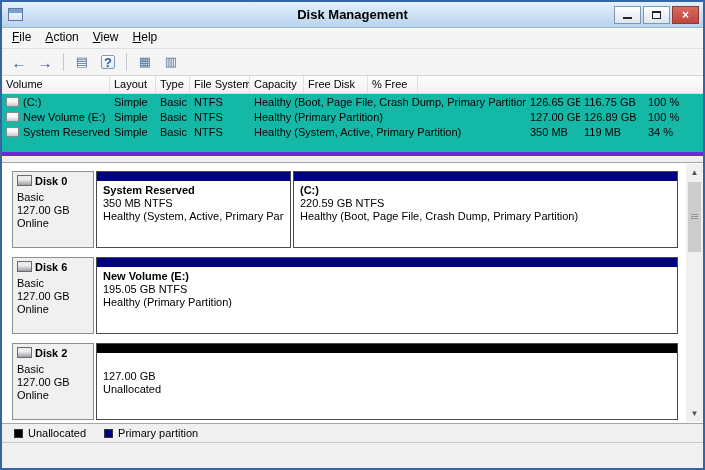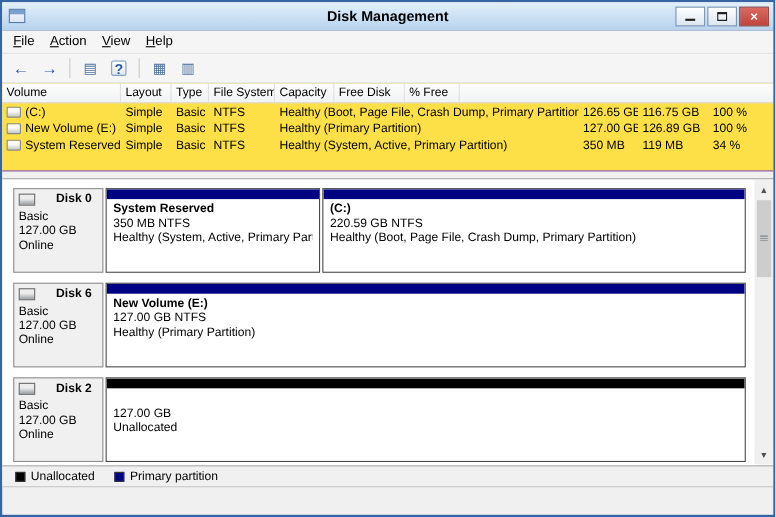--- a/index.html
+++ b/index.html
@@ -35,38 +35,38 @@
   .tool-btn { width:24px; height:22px; display:flex; align-items:center; justify-content:center;
               border:1px solid transparent; }
   .arrow-glyph { color:#2d5a9e; font-size:15px; font-weight:bold; line-height:15px; }
   .tool-glyph { color:#51739f; font-size:13px; line-height:14px; }
   .help-glyph { color:#2d5a9e; font-size:13px; font-weight:bold; border:1px solid #7d9cc4;
                 border-radius:2px; width:14px; height:14px; display:flex; align-items:center; justify-content:center;
                 background:linear-gradient(#fff,#dfe9f5); }
   .tool-sep { width:1px; height:18px; background:#c9c9c9; margin:0 4px; }
 
   
-  .listview { height:80px; background:#fde047; border-bottom:1px solid #6d28d9; overflow:hidden; }
+  .listview { height:80px; background:#14b8a6; border-bottom:4px solid #6d28d9; overflow:hidden; }
   .lv-header { display:flex; height:18px; background:linear-gradient(#fdfdfd,#f1f2f4); border-bottom:1px solid #dcdcdc; }
   .lv-hcell { font-size:11px; padding:2px 4px; border-right:1px solid #e0e0e0; white-space:nowrap; overflow:hidden; }
   .lv-row { display:flex; height:15px; align-items:center; }
   .lv-cell { font-size:11px; padding:0 4px; white-space:nowrap; overflow:hidden; }
   .c0{width:108px} .c1{width:46px} .c2{width:34px} .c3{width:60px} .c4{width:276px} .c5{width:54px} .c6{width:64px} .c7{width:50px}
   .vol-cell { display:flex; align-items:center; gap:4px; }
   .vol-icon { width:13px; height:10px; min-width:13px; border:1px solid #8a8a8a; border-radius:1px;
               background:linear-gradient(#fafafa 40%, #c4c8cc); }
 
   .splitter { height:6px; background:#f0f0f0; }
 
   
   .graphview { position:relative; height:262px; background:#fff; border-top:1px solid #a5a5a5;
                border-bottom:1px solid #a5a5a5; padding:8px 0 0 10px; overflow:hidden; }
   .disk-row { display:flex; width:666px; height:77px; margin-bottom:9px; gap:2px; }
   .disk-label { width:82px; min-width:82px; border:1px solid #8e8e8e; background:#f0f0f0; padding:3px 4px; line-height:13px; }
-  .disk-name { display:flex; align-items:center; gap:19px; font-weight:bold; margin-bottom:3px; }
+  .disk-name { display:flex; gap:3px; font-weight:bold; margin-bottom:3px; }
   .disk-icon { width:15px; height:11px; min-width:15px; border:1px solid #6b6b6b;
                background:linear-gradient(#ececec 40%, #9aa0a6); }
   .disk-parts { flex:1; display:flex; gap:2px; }
   .part { border:1px solid #4a4a4a; background:#fff; display:flex; flex-direction:column; overflow:hidden; }
   .part-stripe { height:9px; width:100%; }
   .part-body { padding:3px 6px; line-height:13px; overflow:hidden; }
   .part-body.unalloc { padding-top:17px; }
   .part-title { font-weight:bold; height:13px; white-space:nowrap; overflow:hidden; }
   .part-line { white-space:nowrap; overflow:hidden; }
 
@@ -235,21 +235,21 @@
           </div>
         <div>Basic</div>
         <div>127.00 GB</div>
         <div>Online</div>
       </div>
       <div class="disk-parts">
         <div class="part" style="flex:1">
           <div class="part-stripe" style="background: rgb(0, 0, 130);"></div>
           <div class="part-body">
             <div class="part-title">New Volume  (E:)</div>
-            <div class="part-line">127.00 GB NTFS</div>
+            <div class="part-line">195.05 GB NTFS</div>
             <div class="part-line">Healthy (Primary Partition)</div>
           </div>
         </div>
       </div>
     </div>
 
     <div class="disk-row">
       <div class="disk-label">
         <div class="disk-name">
             <span class="disk-icon"></span>

